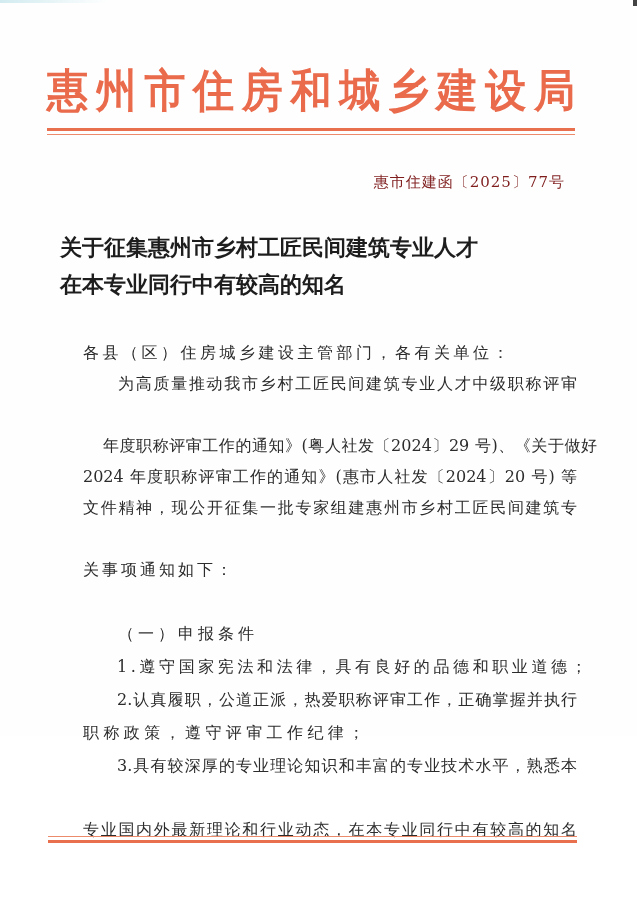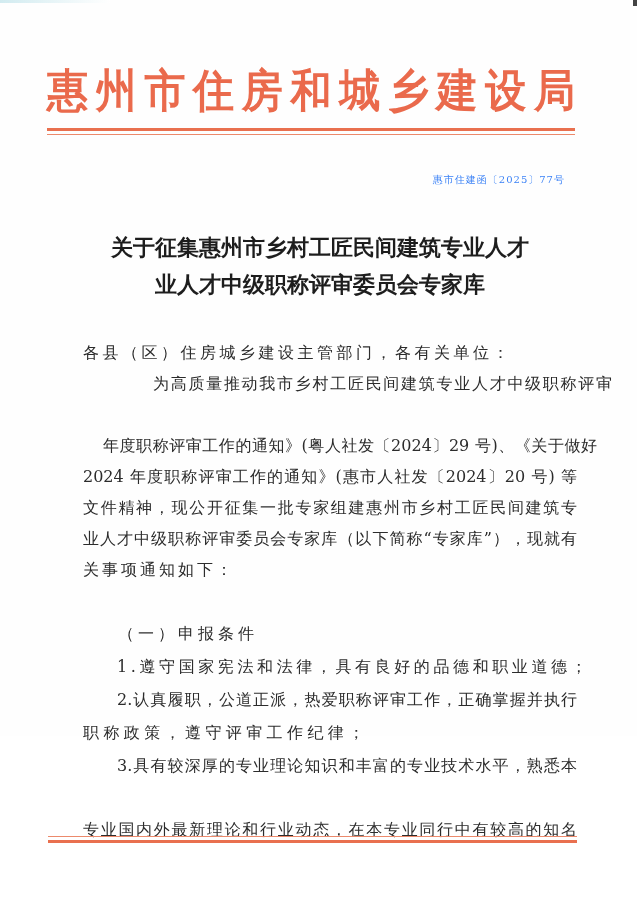--- a/index.html
+++ b/index.html
@@ -54,29 +54,29 @@
     position: absolute;
     background: #e9704f;
   }
   .rule.thin { background: #ec8a6c; }
   .doc-number {
     position: absolute;
     top: 173px;
     left: 360px;
     width: 205px;
     text-align: right;
-    font-size: 10px;
+    font-size: 15px;
     letter-spacing: 1px;
-    color: #3b82f6;
+    color: #7f1d1d;
   }
   .notice-title {
     position: absolute;
     left: 60px;
     width: 520px;
-    text-align: center;
+    text-align: left;
     font-weight: bold;
     font-size: 22px;
     color: #1d1d1d;
     letter-spacing: 0px;
     white-space: nowrap;
   }
   .body-line {
     position: absolute;
     font-size: 16px;
     color: #2c2c2c;
@@ -103,29 +103,28 @@
   <div class="scan-tint"></div>
   <div class="corner-mark"></div>
 
   <div class="org-title">惠州市住房和城乡建设局</div>
   <div class="rule" style="left:47px; top:128px; width:528px; height:3px;"></div>
   <div class="rule thin" style="left:47px; top:134px; width:528px; height:1px;"></div>
 
   <div class="doc-number">惠市住建函〔2025〕77号</div>
 
   <div class="notice-title" style="top:233px;">关于征集惠州市乡村工匠民间建筑专业人才</div>
-  <div class="notice-title" style="top:270px;">业人才中级职称评审委员会专家库</div>
+  <div class="notice-title" style="top:270px;">在本专业同行中有较高的知名</div>
 
   <div class="body-line" style="left:83px; top:343px; letter-spacing:3.5px;">各县（区）住房城乡建设主管部门，各有关单位：</div>
 
-  <div class="body-line just" style="left:118px; top:374px; width:459px;margin-left:35px;">为高质量推动我市乡村工匠民间建筑专业人才中级职称评审</div>
+  <div class="body-line just" style="left:118px; top:374px; width:459px;">为高质量推动我市乡村工匠民间建筑专业人才中级职称评审</div>
   <div class="body-line just" style="left:83px; top:436px;margin-left:20px;">年度职称评审工作的通知》(粤人社发〔2024〕29 号)、《关于做好</div>
   <div class="body-line just" style="left:83px; top:467px;">2024 年度职称评审工作的通知》(惠市人社发〔2024〕20 号) 等</div>
   <div class="body-line just" style="left:83px; top:498px;">文件精神，现公开征集一批专家组建惠州市乡村工匠民间建筑专</div>
-  <div class="body-line just" style="left:83px; top:529px;">业人才中级职称评审委员会专家库（以下简称“专家库”），现就有</div>
   <div class="body-line" style="left:83px; top:560px; letter-spacing:3px;">关事项通知如下：</div>
 
   <div class="body-line" style="left:118px; top:624px; letter-spacing:4px;">（一）申报条件</div>
 
   <div class="body-line" style="left:117px; top:657px; letter-spacing:3.6px;">1.遵守国家宪法和法律，具有良好的品德和职业道德；</div>
   <div class="body-line just" style="left:117px; top:690px; width:460px;">2.认真履职，公道正派，热爱职称评审工作，正确掌握并执行</div>
   <div class="body-line" style="left:83px; top:723px; letter-spacing:4.4px;">职称政策，遵守评审工作纪律；</div>
   <div class="body-line just" style="left:117px; top:756px; width:460px;">3.具有较深厚的专业理论知识和丰富的专业技术水平，熟悉本</div>
   <div class="body-line just" style="left:83px; top:789px;margin-top:31px;">专业国内外最新理论和行业动态，在本专业同行中有较高的知名</div>
 

